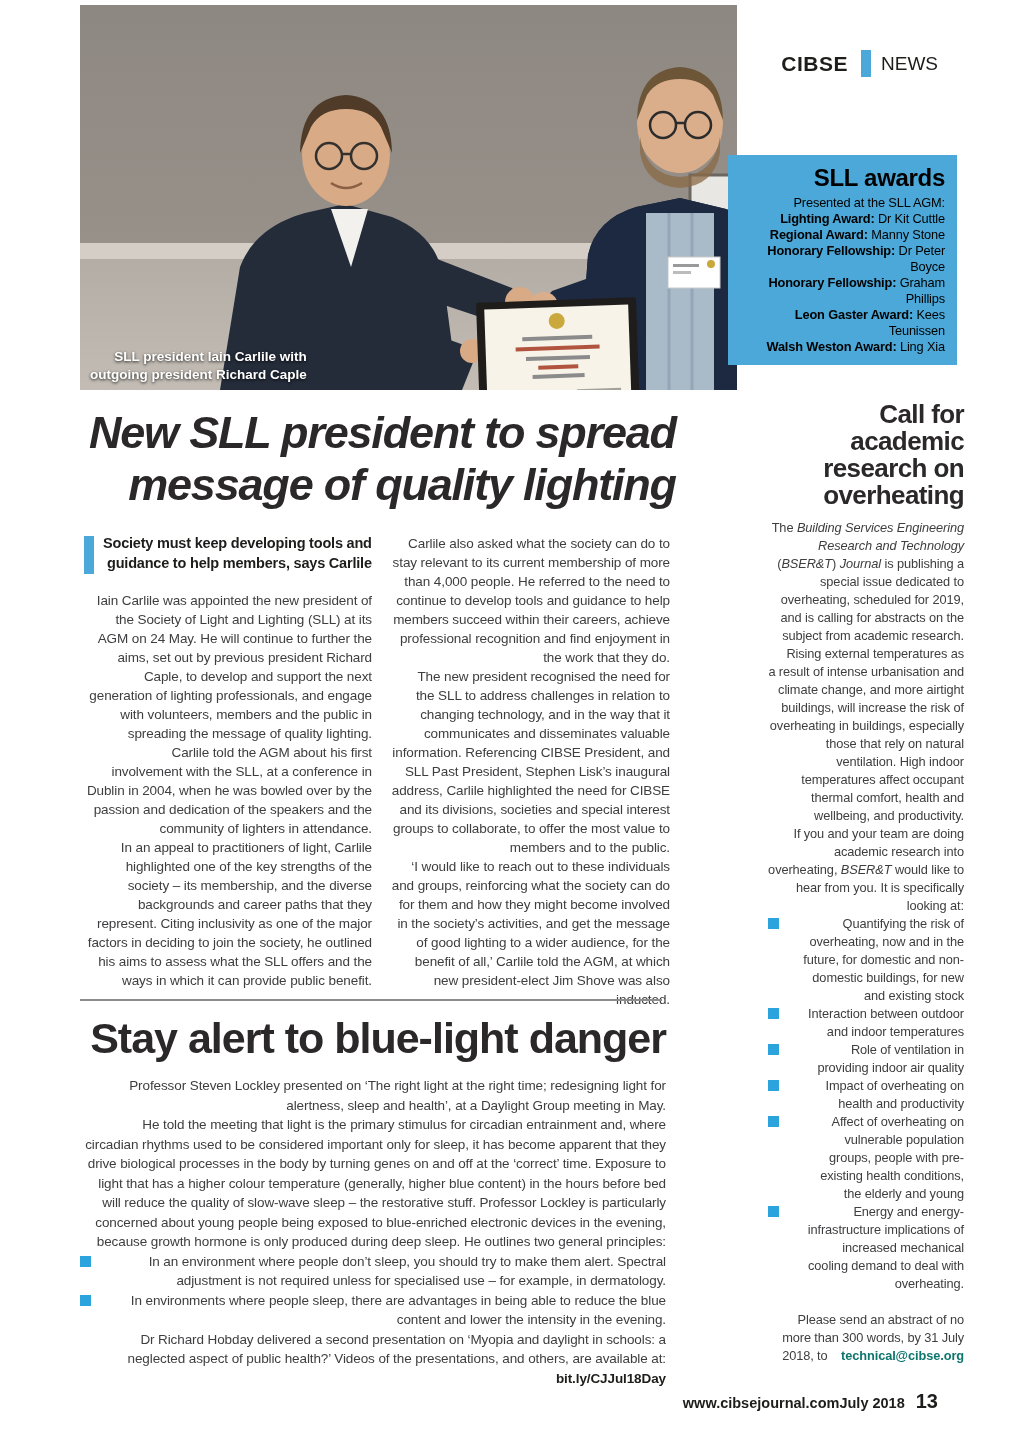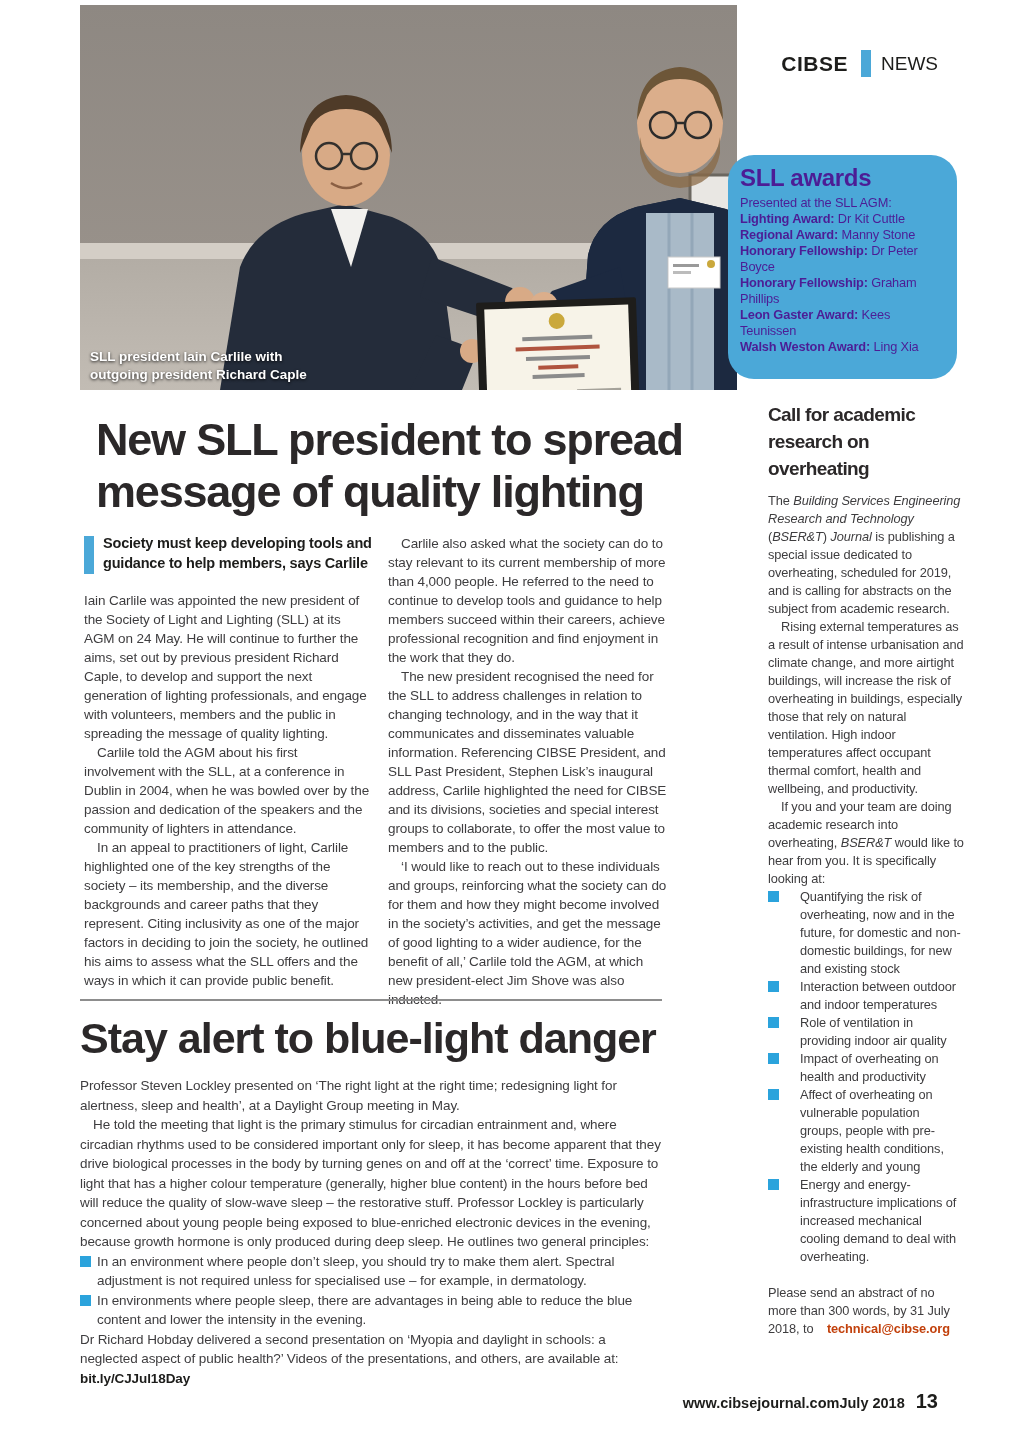--- a/index.html
+++ b/index.html
@@ -1,36 +1,36 @@
 <!DOCTYPE html>
 <html><head>
 <meta charset="utf-8">
 <style>
   html,body{margin:0;padding:0;}
   body{width:1024px;height:1448px;background:#ffffff;font-family:"Liberation Sans",sans-serif;}
-  .page{position:relative;width:996px;height:1448px;background:#fff;overflow:hidden;color:#3e3d3f;}
+  .page{position:relative;width:996px;height:1448px;background:#fff;overflow:hidden;color:#3e3d3f;text-align:right;}
 
   
   .masthead{position:absolute;top:50px;right:58px;display:flex;align-items:center;}
   .brand{font-size:21px;font-weight:bold;color:#1d1d1b;letter-spacing:.5px;}
   .brand-bar{width:10px;height:27px;background:#4ba8d8;margin:0 10px 0 13px;}
   .section{font-size:19px;color:#1d1d1b;}
 
   
   .photo{position:absolute;left:80px;top:5px;width:657px;height:385px;margin:0;}
   .photo svg{display:block;}
   .caption{position:absolute;left:10px;bottom:6px;color:#fff;font-weight:bold;font-size:13.5px;line-height:1.35;text-shadow:0 1px 3px rgba(0,0,0,.85);}
 
   
-  .awards{position:absolute;left:728px;top:155px;width:229px;min-height:201px;background:#4ba8d8;color:#4c1d95;box-sizing:border-box;padding:9px 12px 24px;z-index:5;border-radius:26px;}
+  .awards{position:absolute;left:728px;top:155px;width:229px;min-height:201px;background:#4ba8d8;color:#000000;box-sizing:border-box;padding:9px 12px 10px;z-index:5;}
   .awards h2{margin:0 0 3px;font-size:24px;letter-spacing:-.3px;}
   .awards p{margin:0;font-size:12.8px;line-height:16px;letter-spacing:-.15px;}
 
   
-  .headline{position:absolute;left:80px;top:398px;margin:16px;font-size:45px;line-height:52px;letter-spacing:-1.2px;color:#2b2829;font-weight:bold;}
+  .headline{position:absolute;left:80px;top:398px;margin:9px;font-size:45px;line-height:52px;letter-spacing:-1.2px;color:#2b2829;font-weight:bold;font-style:italic;}
   .standfirst{position:absolute;left:84px;top:533px;display:flex;}
   .sf-bar{flex:none;width:10px;height:38px;background:#4ba8d8;margin:3px 9px 0 0;}
   .sf-text{font-weight:bold;font-size:14.5px;line-height:20px;color:#1d1d1b;letter-spacing:-.2px;}
 
   .col{position:absolute;font-size:13.5px;line-height:19px;letter-spacing:-.1px;}
   .col p{margin:0;}
   .ind{text-indent:13px;}
   .col1{left:84px;top:591px;width:288px;}
   .col2{left:388px;top:534px;width:282px;}
 
@@ -40,26 +40,26 @@
   .blue-article{position:absolute;left:80px;top:1014px;width:586px;}
   .blue-article h2{margin:0 0 13px;font-size:43px;letter-spacing:-1px;color:#2b2829;}
   .blue-article p{margin:0;font-size:13.5px;line-height:19.5px;letter-spacing:-.1px;}
   .bullet{display:flex;}
   .bullet .sq{flex:none;width:11px;height:11px;background:#2ba3dc;margin:4px 6px 0 0;}
   .bullet p{margin:0;}
   .blue-article b{color:#1d1d1b;}
 
   
   .sidebar{position:absolute;left:768px;top:401px;width:196px;}
-  .sidebar h2{margin:0 0 10px;font-size:19px;line-height:27px;letter-spacing:-.6px;color:#2b2829;}
+  .sidebar h2{margin:0 0 10px;font-size:26px;line-height:27px;letter-spacing:-.6px;color:#2b2829;}
   .sidebar p{margin:0;font-size:12.8px;line-height:18px;letter-spacing:-.1px;}
   .sb-bullet{font-size:12.8px;line-height:18px;gap:15px;}
   .sb-bullet .sq{margin-top:3px;}
   .sb-closing{margin-top:18px !important;}
-  .sb-closing b{color:#c2410c;margin-left:10px;}
+  .sb-closing b{color:#0f766e;margin-left:10px;}
 
   
   .footer{position:absolute;right:58px;top:1390px;display:flex;align-items:baseline;color:#1d1d1b;font-weight:bold;}
   .site{font-size:14.5px;}
   .date{font-size:14.5px;margin-left:0;}
   .pagenum{font-size:20px;margin-left:11px;}
 </style>
 </head>
 <body>
 

